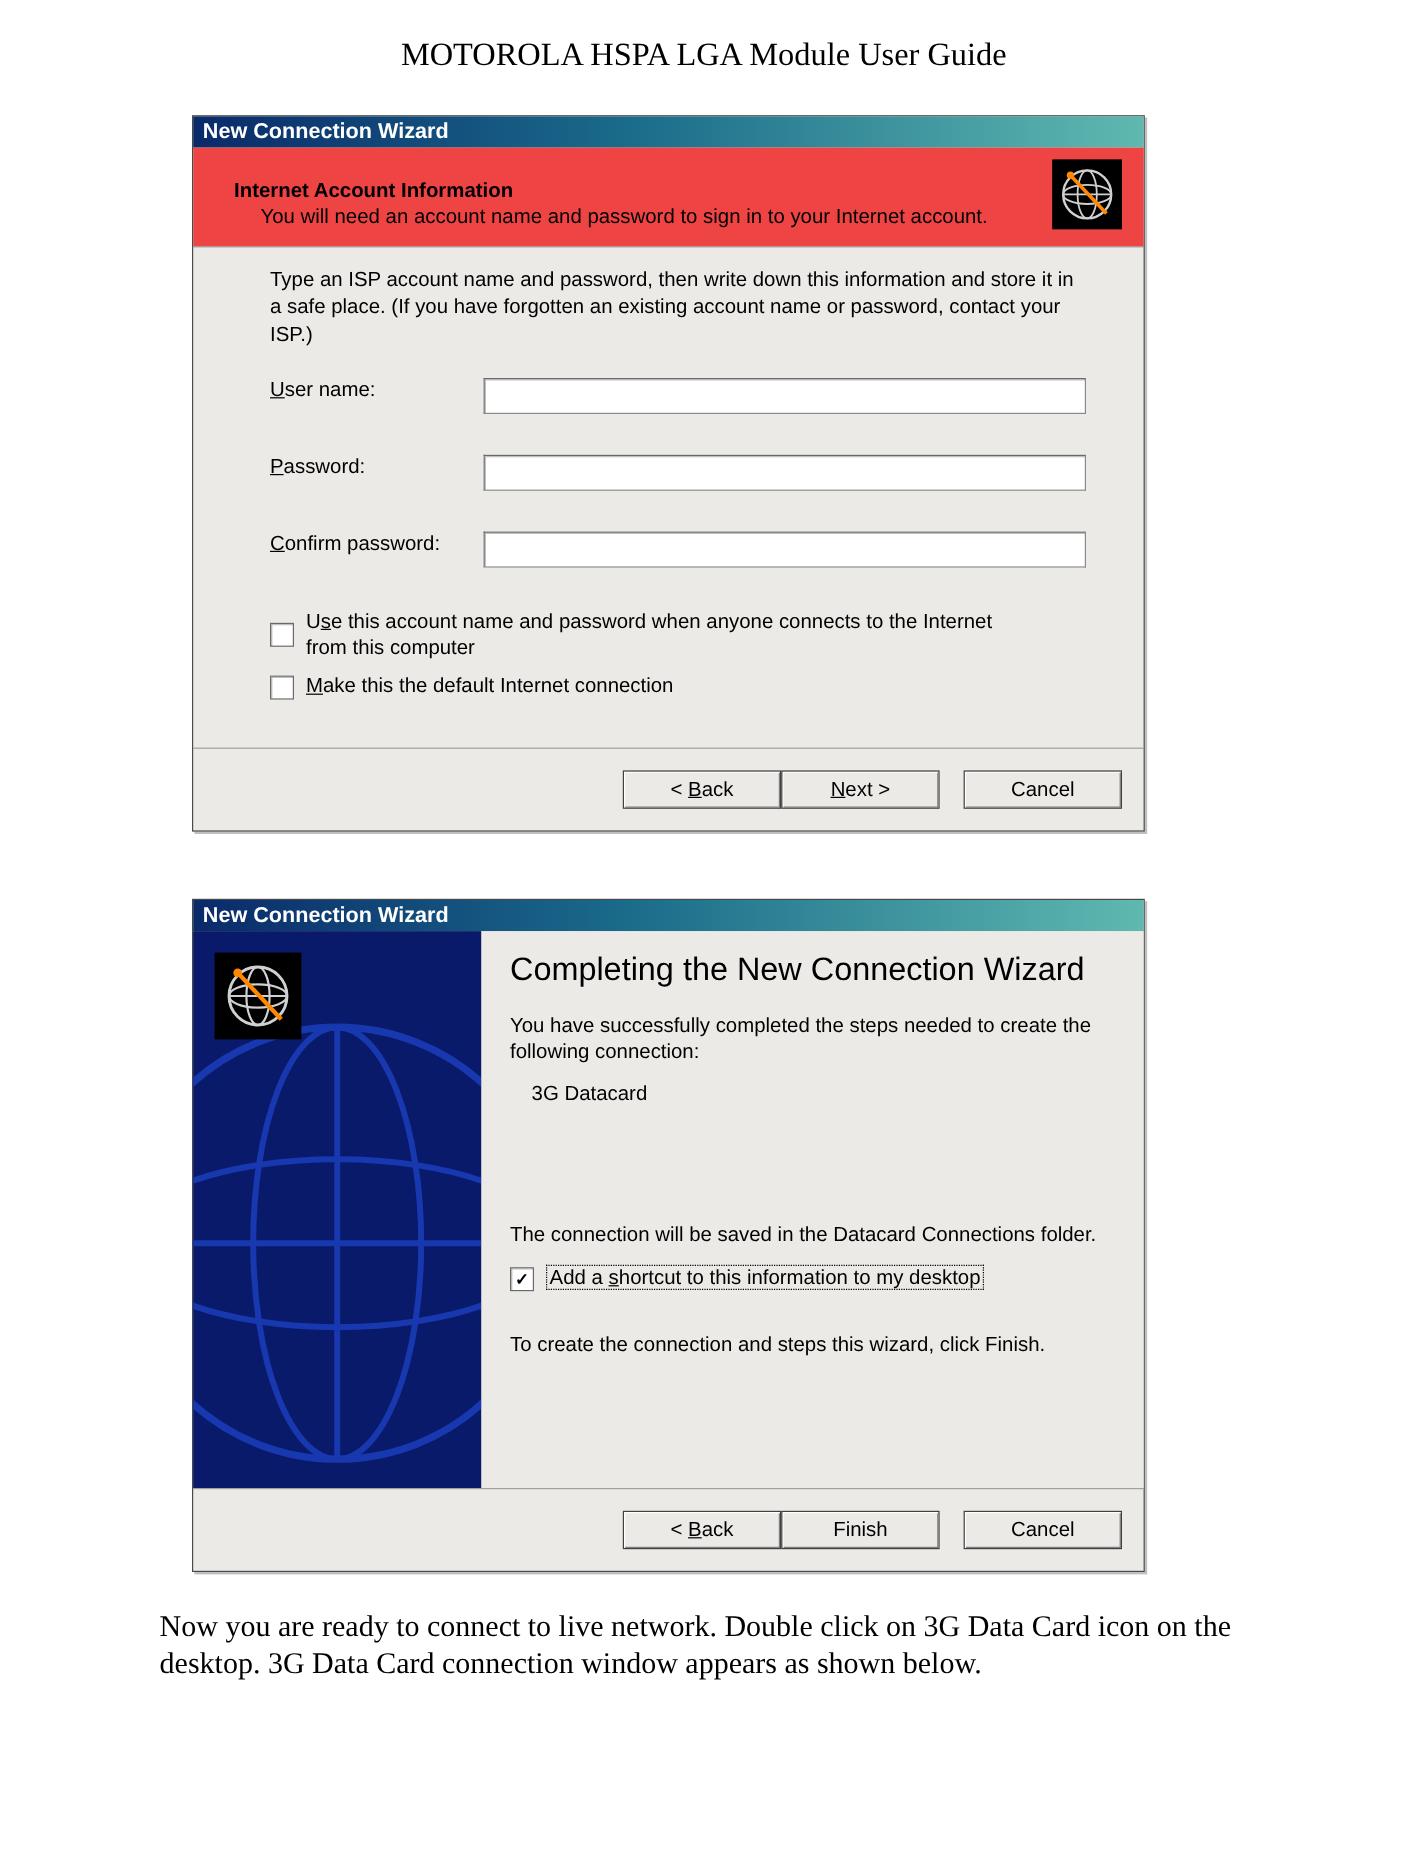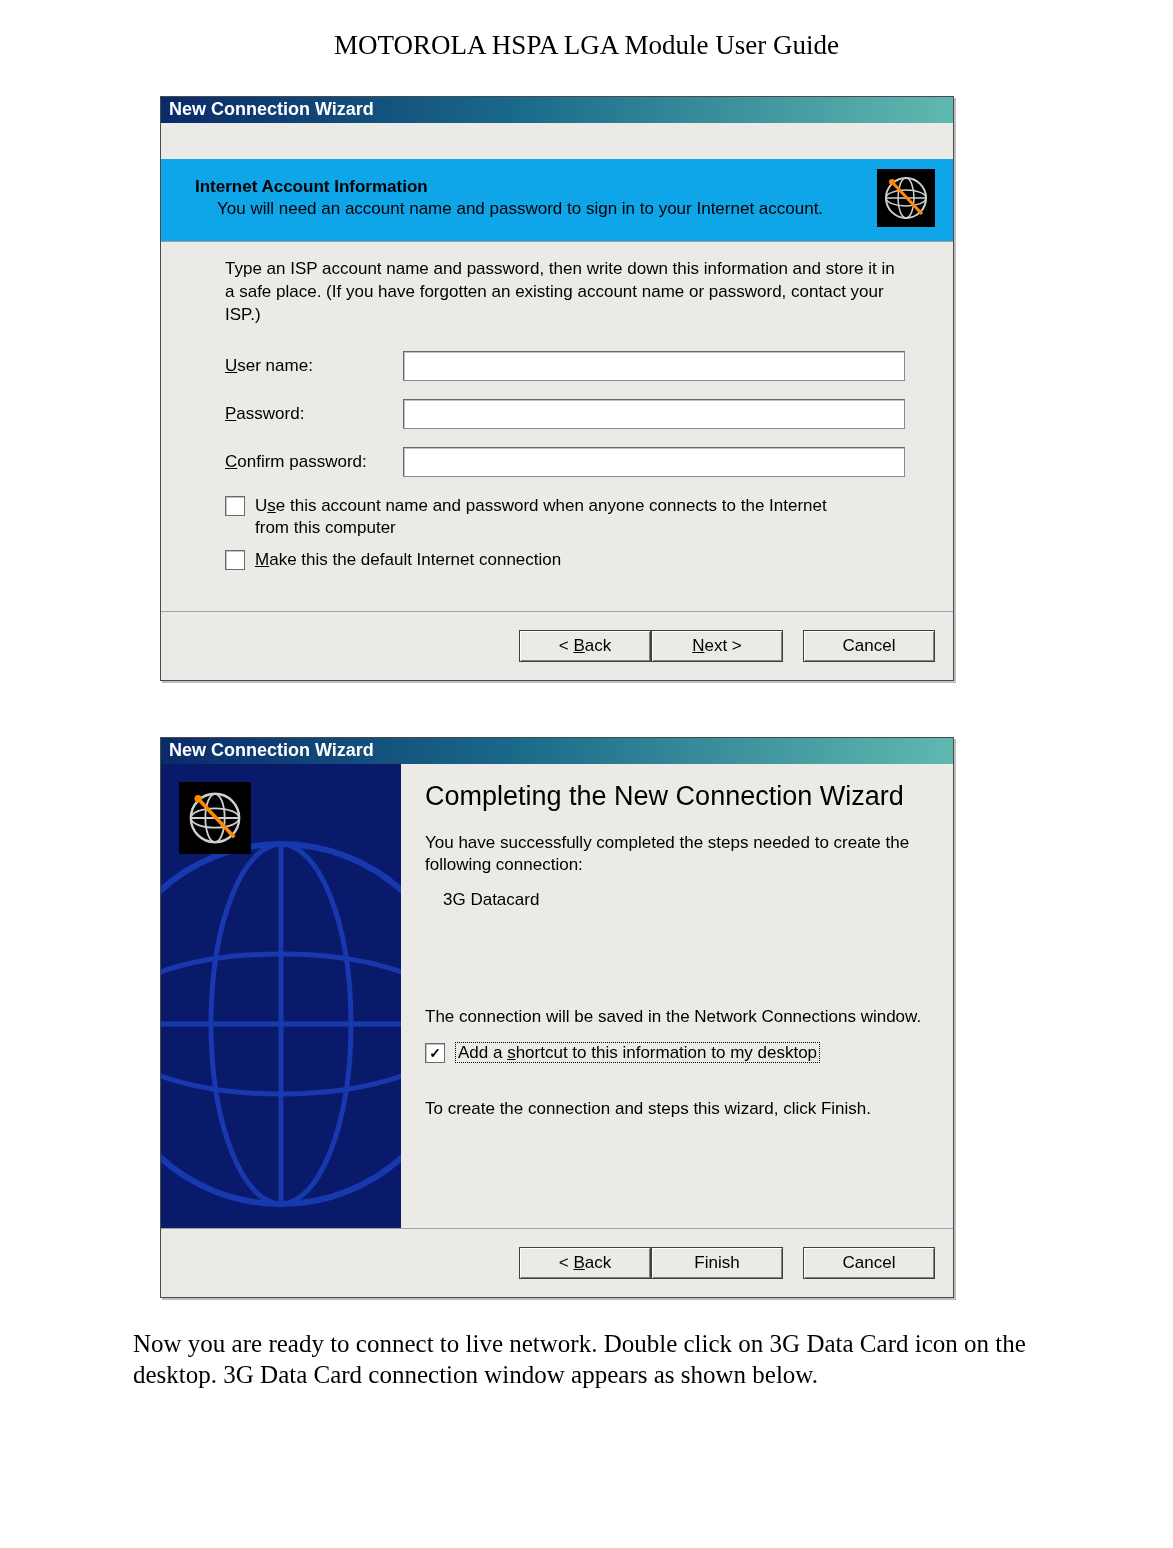--- a/index.html
+++ b/index.html
@@ -38,65 +38,63 @@
     height: 26px;
     background: linear-gradient(to right, #0a2a6a 0%, #1a6a8a 45%, #5fb9b0 100%);
     color: #ffffff;
     font-weight: bold;
     font-size: 18px;
     padding: 2px 8px 0 8px;
     box-sizing: border-box;
   }
   
   .d1-header {
-    background: #0ea5e9;
+    background: #ef4444;
     border-bottom: 1px solid #a0a0a0;
     padding: 10px 18px 14px 34px;
     display: flex;
-    align-items: center;
-    margin-top: 36px;
+    align-items: flex-end;
   }
   .d1-header-text { flex: 1; }
   .d1-header-title { font-weight: bold; }
   .d1-header-sub { margin: 2px 0 0 22px; }
   .wiz-icon-small {
     width: 56px; height: 56px;
     background: #000;
     display: flex; align-items: center; justify-content: center;
     margin-left: 8px;
     border: 1px solid #000;
   }
   .wiz-icon-small svg { width: 48px; height: 48px; }
   .d1-body {
     padding: 16px 48px 30px 64px;
   }
   .d1-desc { margin: 0 0 24px 0; line-height: 1.35; }
   .form-row {
     display: flex;
-    align-items: center;
-    margin-bottom: 18px;
+    margin-bottom: 34px;
   }
   .form-label {
     width: 178px;
   }
   .form-input {
     flex: 1;
     height: 28px;
     border: 1px solid #8a8a8a;
     border-top-color: #6a6a6a;
     border-left-color: #6a6a6a;
     background: #ffffff;
     box-shadow: inset 1px 1px 0 #c0c0c0;
     font-family: Tahoma, Arial, sans-serif;
     font-size: 17px;
     padding: 0 4px;
   }
   .check-row {
     display: flex;
-    align-items: flex-start;
+    align-items: center;
     margin-bottom: 10px;
   }
   .checkbox {
     width: 18px; height: 18px;
     border: 1px solid #6a6a6a;
     background: #ffffff;
     box-shadow: inset 1px 1px 0 #c0c0c0;
     margin: 1px 10px 0 0;
     flex-shrink: 0;
     display: flex; align-items: center; justify-content: center;
@@ -267,21 +265,21 @@
             <circle cx="10" cy="8" r="3" fill="#ff8800"></circle>
           </svg>
         </div>
       </div>
 
       <div class="d2-content">
         <div class="d2-title">Completing the New Connection Wizard</div>
         <div class="d2-p">You have successfully completed the steps needed to create the following connection:</div>
         <div class="d2-conn-name">3G Datacard</div>
         <div class="d2-spacer"></div>
-        <div class="d2-p">The connection will be saved in the Network Connections window.</div>
+        <div class="d2-p">The connection will be saved in the Datacard Connections folder.</div>
         <div style="height:12px"></div>
         <div class="check-row">
           <div class="checkbox checked">
               <span class="checkmark">✓</span>
             </div>
           <div class="cb-label">
             <span class="dotted-focus"><span>Add a </span><span class="cb-label-u">s</span><span>hortcut to this information to my desktop</span></span>
           </div>
         </div>
         <div class="d2-spacer2"></div>

